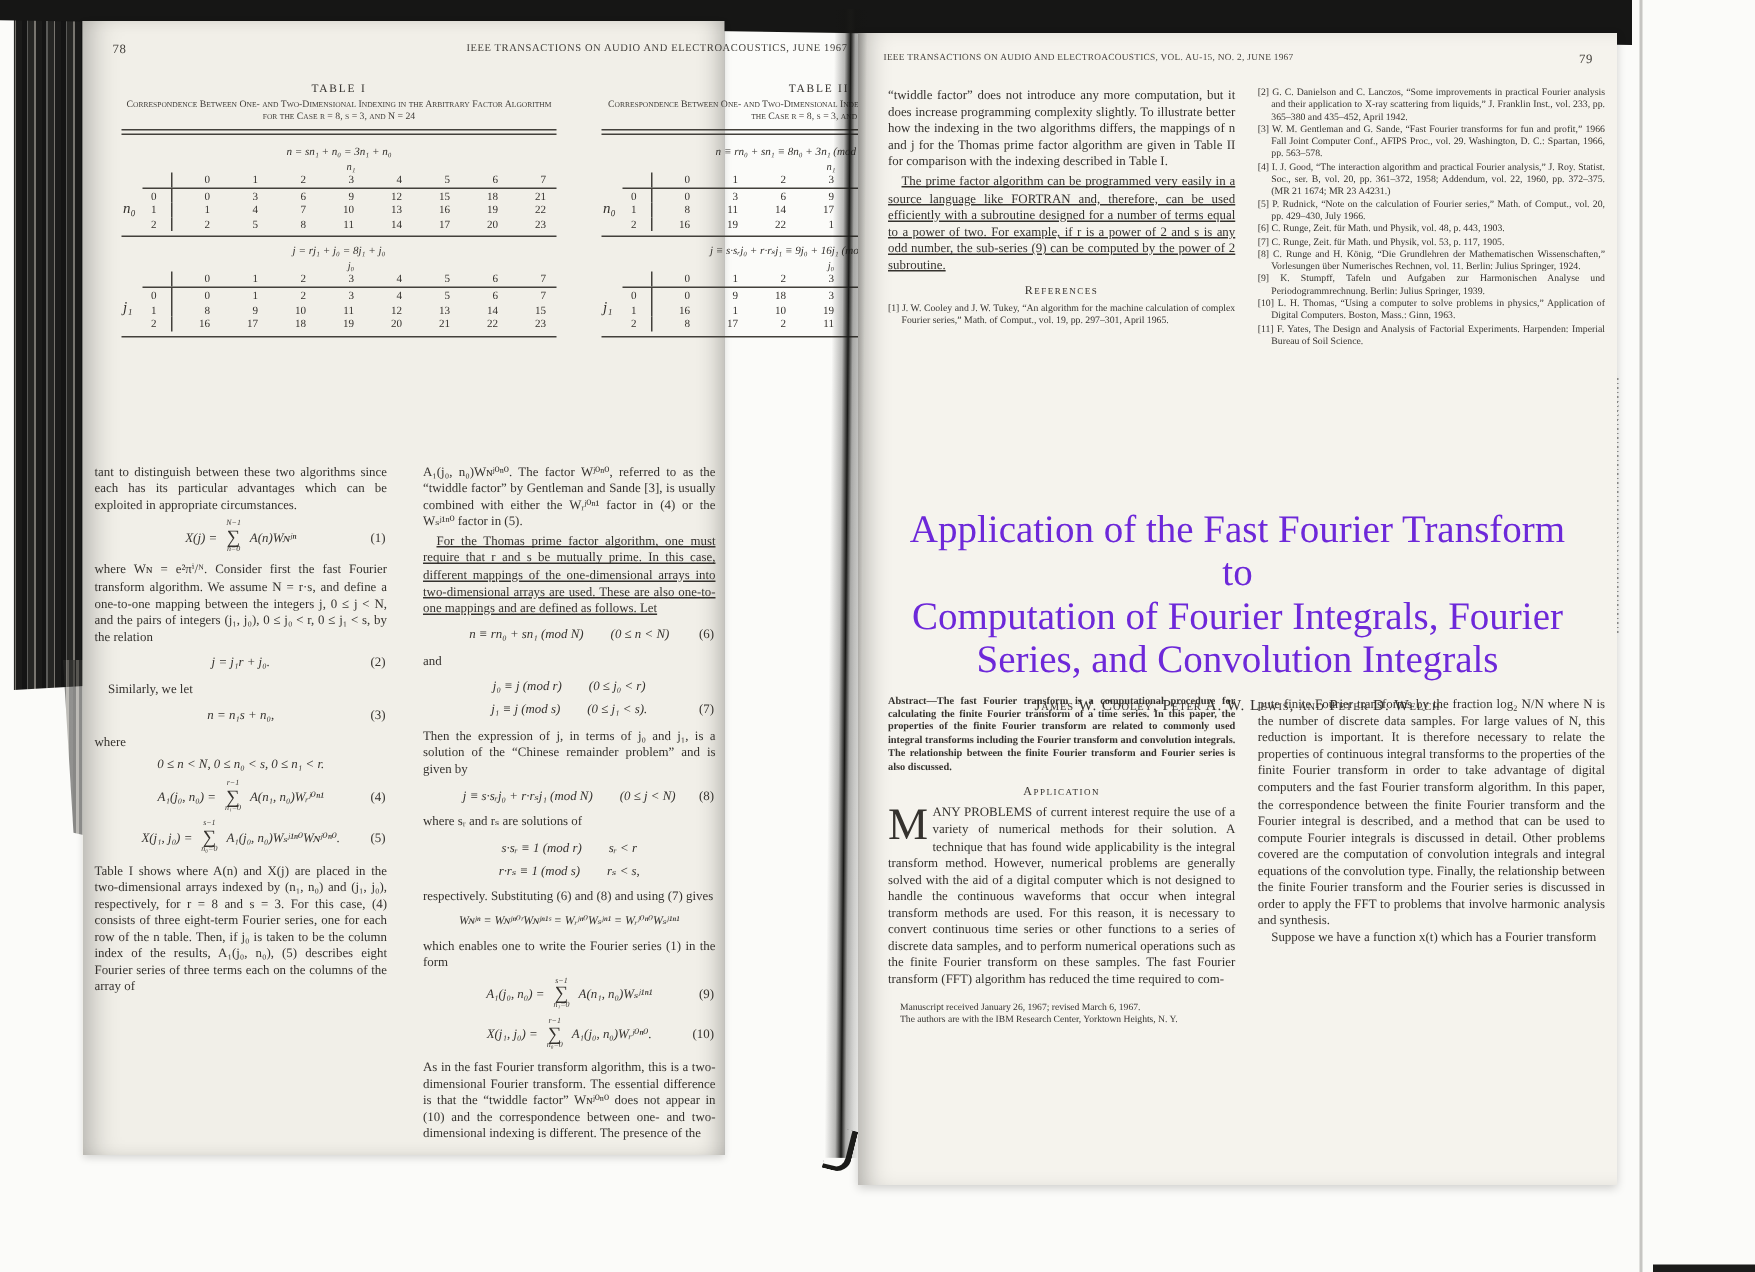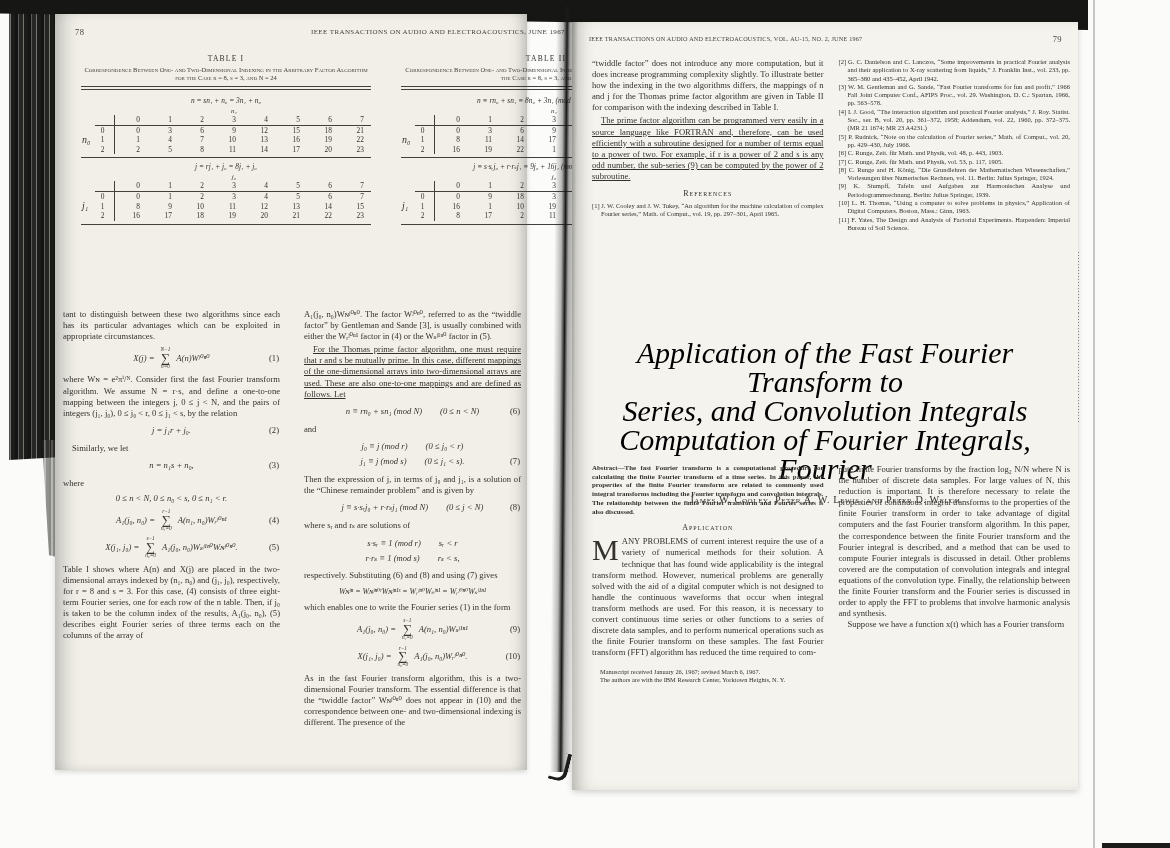--- a/index.html
+++ b/index.html
@@ -19,21 +19,21 @@
   .fold-hook{position:absolute;left:551px;top:752px;width:14px;height:26px;
     border-right:4px solid #1c1c1a;border-bottom:3px solid #1c1c1a;border-bottom-right-radius:10px;transform:rotate(14deg);}
   .right-line{position:absolute;left:1093px;top:0;width:2px;height:848px;background:#c6c5c2;}
   .br-bar{position:absolute;left:1102px;top:843px;width:68px;height:5px;background:#1b1b1a;}
   .edge-hatch1{position:absolute;left:1070px;top:250px;width:9px;height:172px;
     background:repeating-linear-gradient(175deg,rgba(40,40,38,.5) 0 1px,rgba(0,0,0,0) 1px 3px);}
   .edge-hatch2{position:absolute;left:1067px;top:612px;width:9px;height:135px;
     background:repeating-linear-gradient(175deg,rgba(40,40,38,.45) 0 1px,rgba(0,0,0,0) 1px 3px);}
   
   .page{position:absolute;background:#f2f0ea;}
-  .page-left{left:55px;top:14px;width:472px;height:756px;background:#f1efe8;
+  .page-left{left:55px;top:14px;width:428px;height:756px;background:#f1efe8;
     box-shadow:inset 16px 0 20px -12px rgba(0,0,0,.30),inset -12px 0 16px -10px rgba(0,0,0,.30),0 2px 5px rgba(0,0,0,.15);}
   .page-right{left:572px;top:22px;width:506px;height:768px;background:#f5f3ed;
     box-shadow:inset 14px 0 18px -10px rgba(0,0,0,.32),0 2px 6px rgba(0,0,0,.18);}
   
   .runhead{font-size:7px;letter-spacing:.4px;color:#45423d;}
   .pl-pageno{position:absolute;left:20px;top:13px;font-size:8.5px;}
   .pl-head{position:absolute;left:190px;top:14px;width:320px;text-align:right;}
   .pr-head{position:absolute;left:17px;top:13px;font-size:6.2px;letter-spacing:.2px;}
   .pr-pageno{position:absolute;right:16px;top:12px;font-size:8.5px;}
   
@@ -66,21 +66,21 @@
   .sigma .lim{font-size:5.3px;font-style:italic;line-height:5.6px;}
   .sigma .sym{font-size:12.5px;font-style:normal;line-height:11px;}
   .eq-cond{margin-left:14px;}
   .wline{font-style:italic;text-align:center;font-size:7.9px;margin:5px 0;}
   .center-line{text-align:center;font-style:italic;margin:4px 0;}
   
   .pr-cols-top{left:20px;top:36px;right:8px;gap:15px;}
   .refs-heading{text-align:center;font-variant:small-caps;font-size:8px;letter-spacing:1px;margin:6px 0 3px;}
   .ref{font-size:6.5px;line-height:8.3px;text-align:justify;padding-left:9px;text-indent:-9px;margin:0 0 1px;}
   .title-block{position:absolute;left:28px;top:316px;right:28px;text-align:center;}
-  .art-title{font-size:30px;line-height:29px;color:#000000;font-style:italic;}
+  .art-title{font-size:26px;line-height:29px;color:#6d28d9;}
   .art-authors{margin-top:11px;font-variant:small-caps;font-size:10.2px;letter-spacing:.6px;}
   .pr-cols-bot{left:20px;top:442px;right:8px;gap:15px;}
   .abstract{font-weight:bold;font-size:6.9px;line-height:8.7px;text-align:justify;}
   .sec-heading{text-align:center;font-variant:small-caps;font-size:8.2px;line-height:10.5px;letter-spacing:.4px;margin:8px 6px 5px;}
   .dropcap{float:left;font-size:30px;line-height:24px;padding:2px 3px 0 0;}
   .footnote{margin-top:10px;font-size:6.4px;line-height:8px;text-align:justify;}
   .footnote p{margin:0;text-indent:8px;}
 </style>
 </head>
 <body>
@@ -326,21 +326,21 @@
 
       <div class="col">
         <p>tant to distinguish between these two algorithms since each has its particular advantages which can be exploited in appropriate circumstances.</p>
         <div class="eq">
           <span>X(j) =</span>
           <span class="sigma">
             <span class="lim">N−1</span>
             <span class="sym">∑</span>
             <span class="lim">n=0</span>
           </span>
-          <span>A(n)Wʲ⁰ⁿ⁰</span>
+          <span>A(n)Wɴʲⁿ</span>
           <span class="eq-num">(1)</span>
         </div>
         <p>where Wɴ = e²πⁱ/ᴺ. Consider first the fast Fourier transform algorithm. We assume N = r·s, and define a one-to-one mapping between the integers j, 0 ≤ j &lt; N, and the pairs of integers (j₁, j₀), 0 ≤ j₀ &lt; r, 0 ≤ j₁ &lt; s, by the relation</p>
         <div class="eq">
           <span>j = j₁r + j₀.</span>
           <span class="eq-num">(2)</span>
         </div>
         <p class="ind">Similarly, we let</p>
         <div class="eq">
           <span>n = n₁s + n₀,</span>
@@ -452,22 +452,22 @@
         <p class="ref">[7] C. Runge, Zeit. für Math. und Physik, vol. 53, p. 117, 1905.</p>
         <p class="ref">[8] C. Runge and H. König, “Die Grundlehren der Mathematischen Wissenschaften,” Vorlesungen über Numerisches Rechnen, vol. 11. Berlin: Julius Springer, 1924.</p>
         <p class="ref">[9] K. Stumpff, Tafeln und Aufgaben zur Harmonischen Analyse und Periodogrammrechnung.  Berlin: Julius Springer, 1939.</p>
         <p class="ref">[10] L. H. Thomas, “Using a computer to solve problems in physics,” Application of Digital Computers.  Boston, Mass.: Ginn, 1963.</p>
         <p class="ref">[11] F. Yates, The Design and Analysis of Factorial Experiments. Harpenden: Imperial Bureau of Soil Science.</p>
       </div>
     </div>
 
     <div class="title-block">
       <div class="art-title">Application of the Fast Fourier Transform to</div>
+      <div class="art-title">Computation of Fourier Integrals, Fourier</div>
       <div class="art-title">Series, and Convolution Integrals</div>
-      <div class="art-title">Computation of Fourier Integrals, Fourier</div>
       <div class="art-authors">James W. Cooley, Peter A. W. Lewis, and Peter D. Welch</div>
     </div>
 
     <div class="cols pr-cols-bot">
       <div class="col">
         <p class="abstract">Abstract—The fast Fourier transform is a computational procedure for calculating the finite Fourier transform of a time series. In this paper, the properties of the finite Fourier transform are related to commonly used integral transforms including the Fourier transform and convolution integrals. The relationship between the finite Fourier transform and Fourier series is also discussed.</p>
         <div class="refs-heading">Application</div>
         <p><span class="dropcap">M</span><span>ANY PROBLEMS of current interest require the use of a variety of numerical methods for their solution. A technique that has found wide applicability is the integral transform method. However, numerical problems are generally solved with the aid of a digital computer which is not designed to handle the continuous waveforms that occur when integral transform methods are used. For this reason, it is necessary to convert continuous time series or other functions to a series of discrete data samples, and to perform numerical operations such as the finite Fourier transform on these samples. The fast Fourier transform (FFT) algorithm has reduced the time required to com-</span></p>
         <div class="footnote">
           <p>Manuscript received January 26, 1967; revised March 6, 1967.</p>

